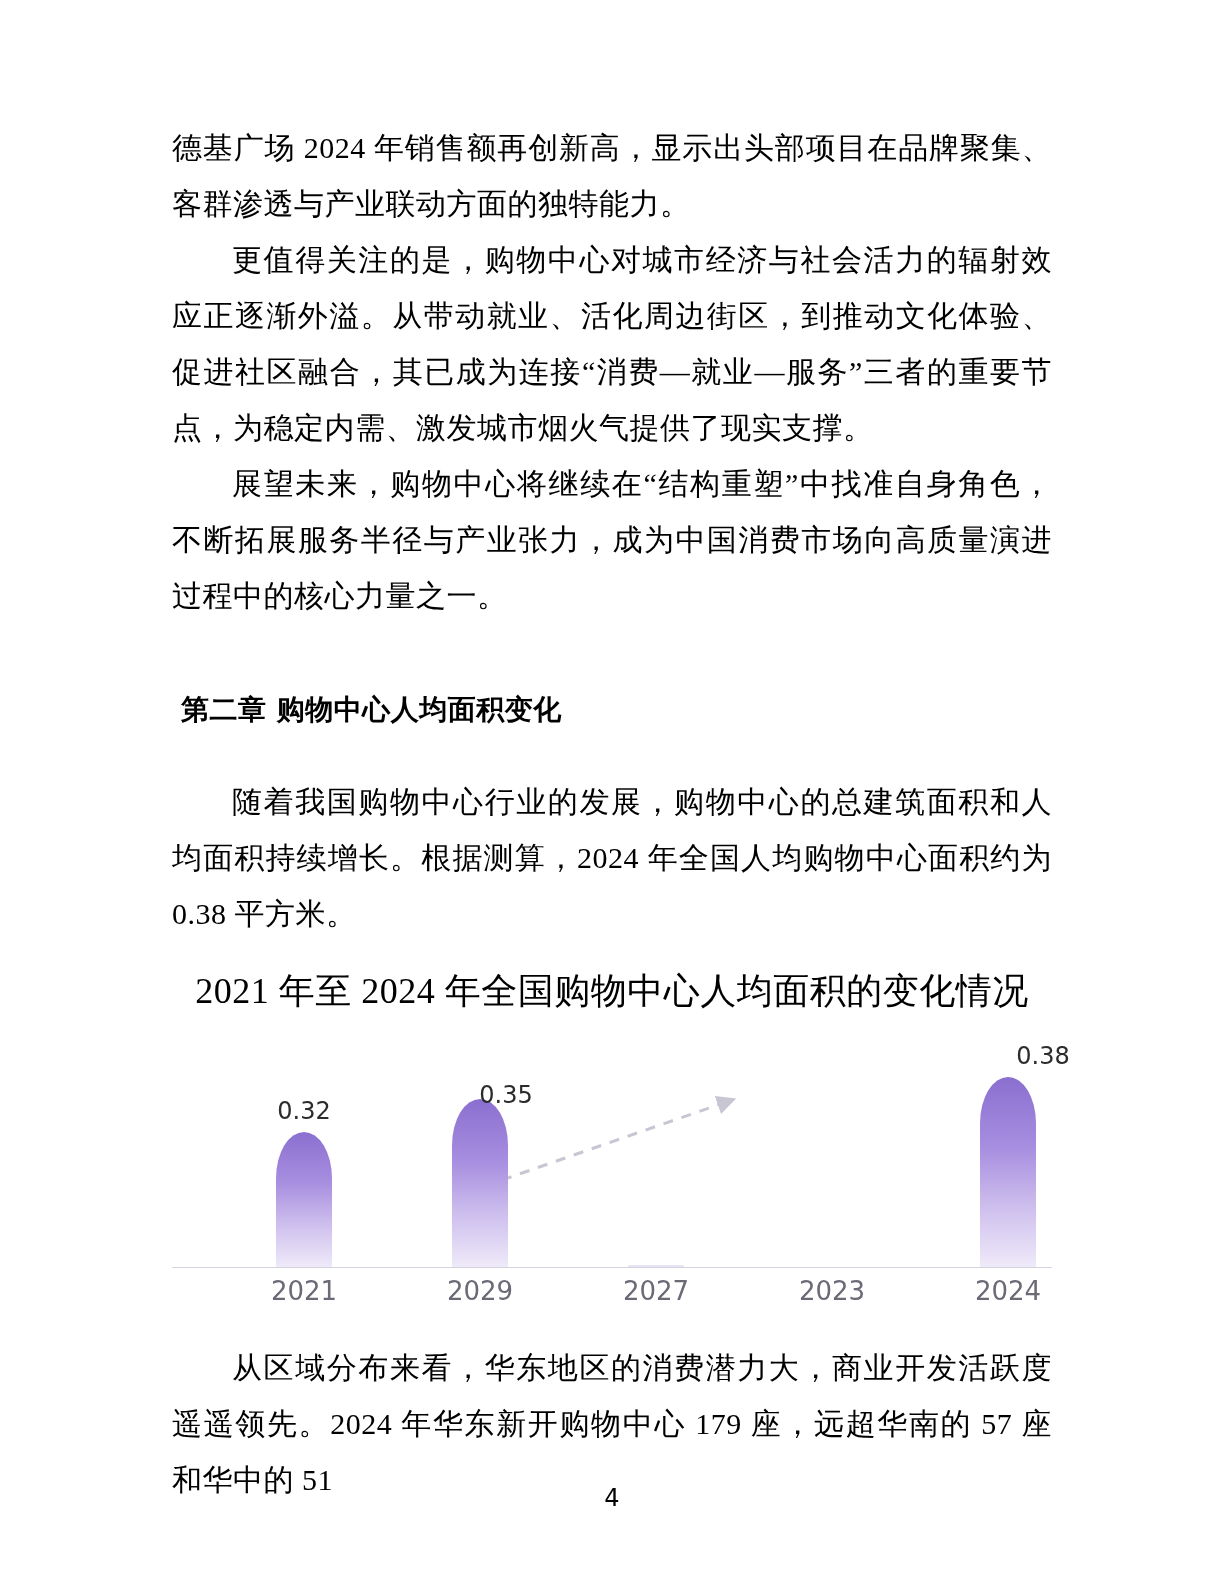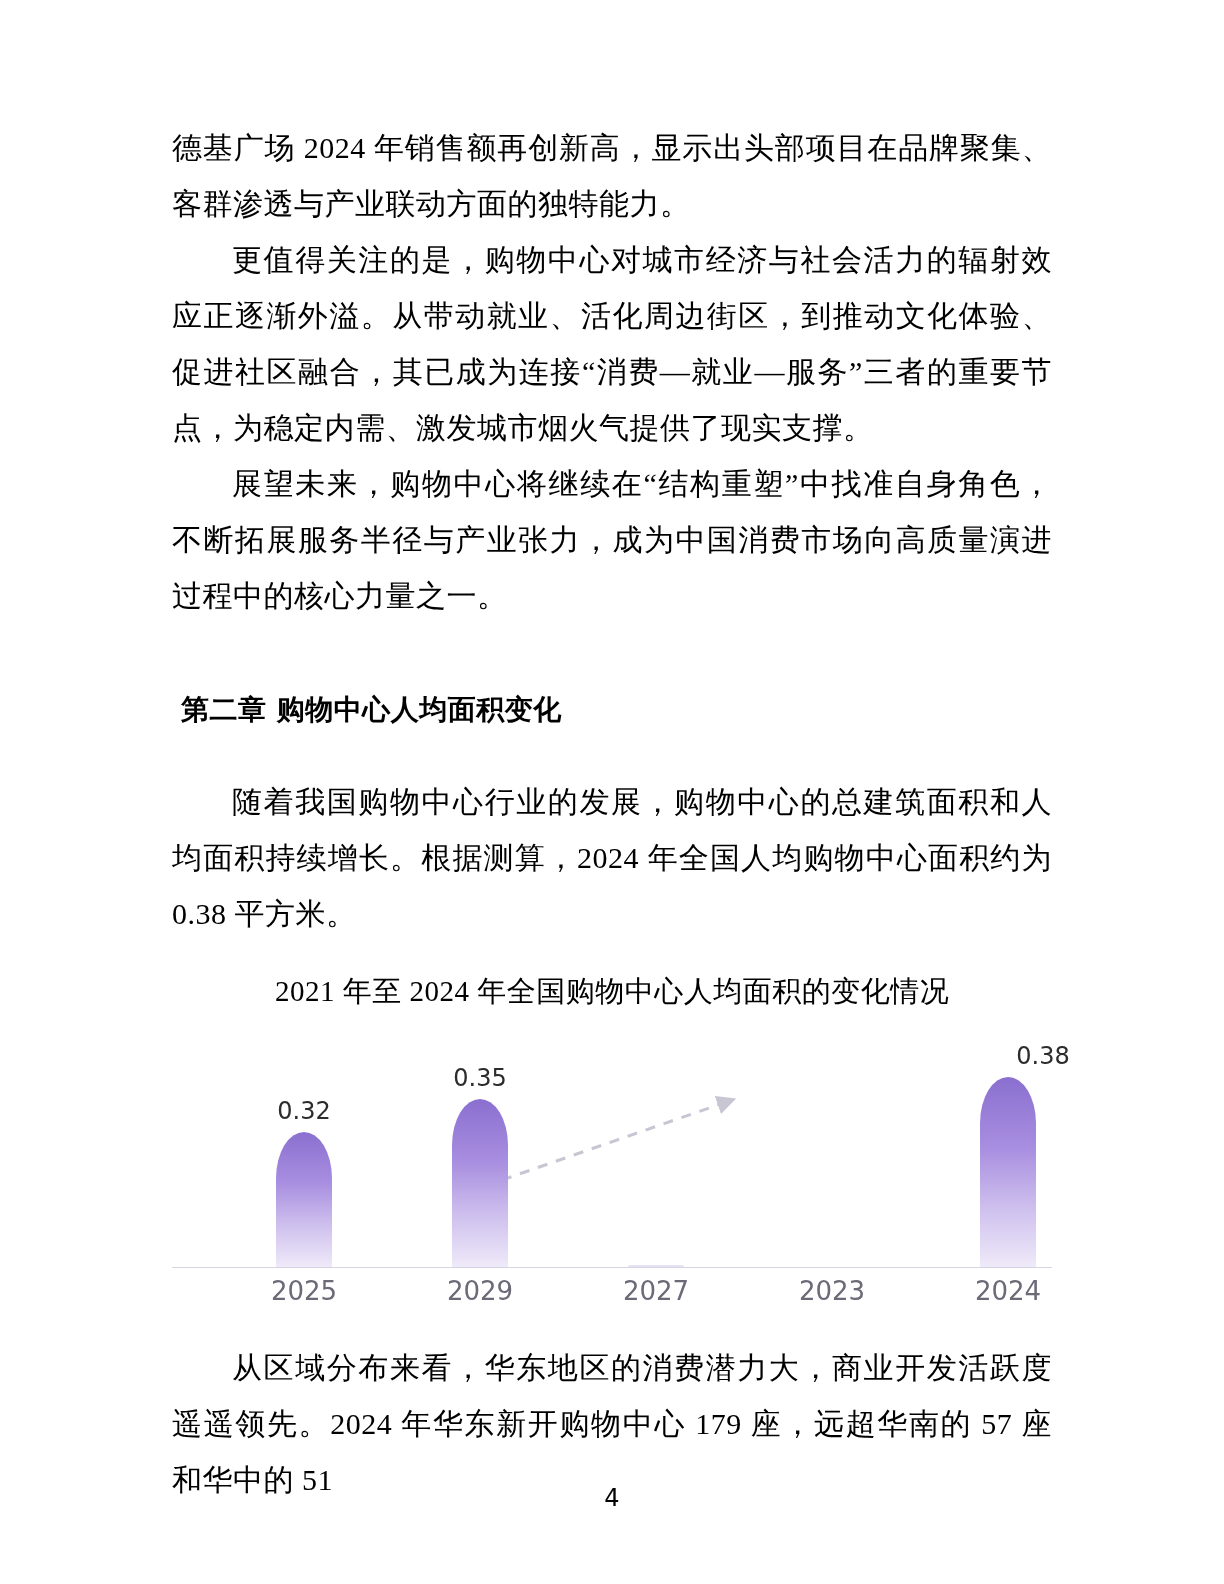--- a/index.html
+++ b/index.html
@@ -44,21 +44,21 @@
     margin: 9px;
     letter-spacing: 0.5px;
     line-height: 42px;
   }
 
   .figure {
     margin-top: 26px;
   }
   .fig-title {
     text-align: center;
-    font-size: 29px;
+    font-size: 36px;
     line-height: 46px;
     letter-spacing: 0.5px;
   }
 
   
   .chart {
     position: relative;
     width: 880px;
     height: 290px;
     margin: 18px auto 0 auto;
@@ -166,40 +166,40 @@
           <line x1="330" y1="148" x2="560" y2="68" stroke="#c9c6d4" stroke-width="3" stroke-dasharray="10 9" marker-end="url(#arrowhead)"></line>
         </svg>
 
         <div class="bar-slot" style="left:44px;">
           <div class="bar" style="height:135px;"></div>
           <div class="bar-label" style="bottom:142px;">0.32</div>
         </div>
 
         <div class="bar-slot" style="left:220px;">
           <div class="bar" style="height:168px;"></div>
-          <div class="bar-label" style="bottom:175px;">0.35</div>
+          <div class="bar-label" style="bottom:158px;margin-left:26px;">0.35</div>
         </div>
 
         <div class="bar-slot" style="left:396px;">
           <div class="bar" style="height:2px;background:#e7e3f2;"></div>
           <div class="bar-label" style="bottom:8px;"></div>
         </div>
 
         <div class="bar-slot" style="left:572px;">
           <div class="bar" style="height:0px;"></div>
           <div class="bar-label" style="bottom:8px;"></div>
         </div>
 
         <div class="bar-slot" style="left:748px;">
           <div class="bar" style="height:190px;"></div>
           <div class="bar-label" style="bottom:197px;margin-left:35px;">0.38</div>
         </div>
       </div>
 
-      <div class="xtick" style="left:44px;">2025</div>
+      <div class="xtick" style="left:44px;">2021</div>
       <div class="xtick" style="left:220px;">2029</div>
       <div class="xtick" style="left:396px;">2027</div>
       <div class="xtick" style="left:572px;">2023</div>
       <div class="xtick" style="left:748px;">2024</div>
     </div>
   </div>
 
   <div class="spacer-sm"></div>
 
   <p class="para indent">从区域分布来看，华东地区的消费潜力大，商业开发活跃度遥遥领先。2024 年华东新开购物中心 179 座，远超华南的 57 座和华中的 51</p>

